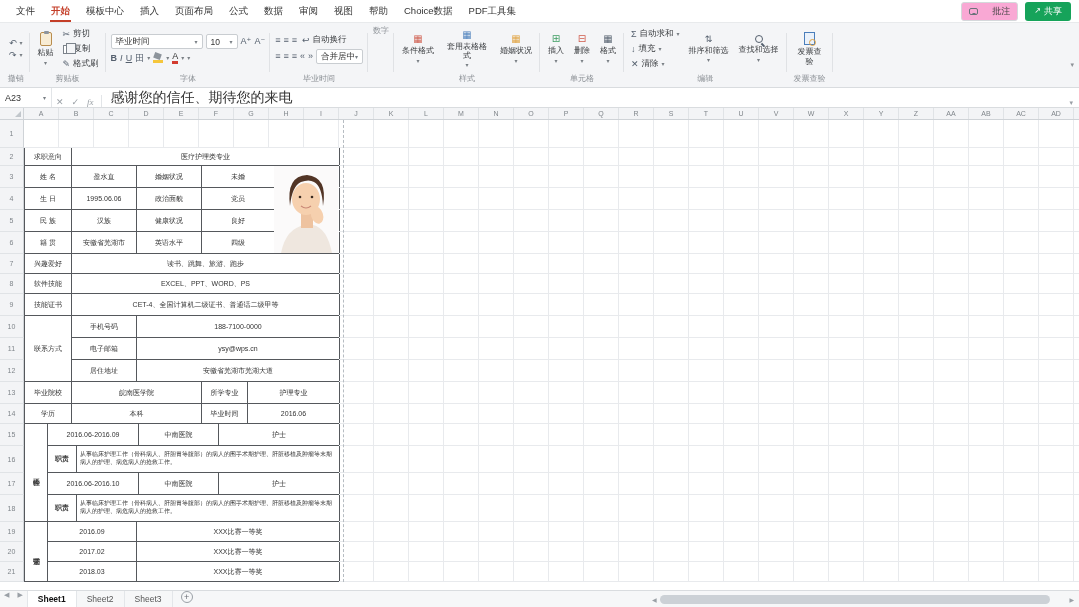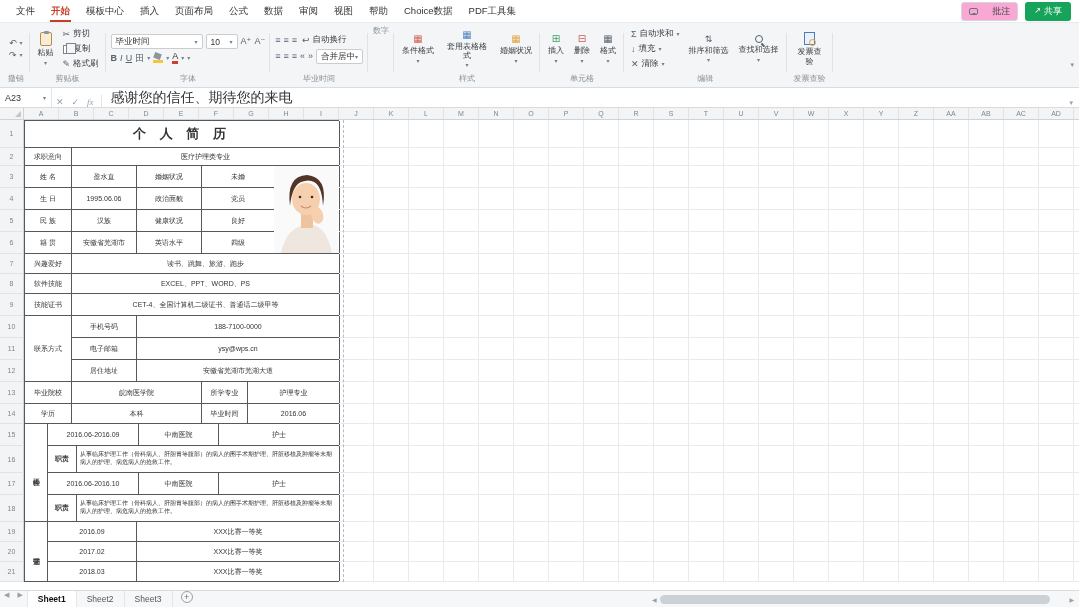--- a/index.html
+++ b/index.html
@@ -364,23 +364,20 @@
           <div class="ch">AB</div>
           <div class="ch">AC</div>
           <div class="ch">AD</div>
         </div>
     </div>
 
     <div class="gridbody">
 
       <div class="grow first" style="height:28px">
         <div class="rn">1</div>
-        <div class="rcells">
-            <div class="c w315 title">个 人 简 历</div>
-          </div>
         <div class="rempty"></div>
       </div>
 
       <div class="grow" style="height:18px">
         <div class="rn">2</div>
         <div class="rcells">
           <div class="c w47">求职意向</div>
           <div class="c w268">医疗护理类专业</div>
         </div>
         <div class="rempty"></div>

